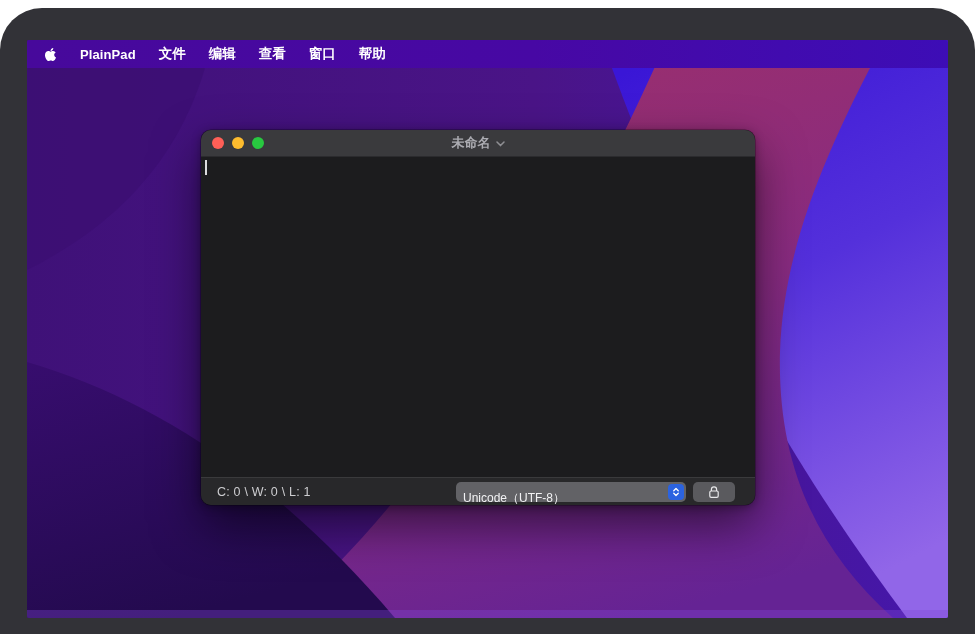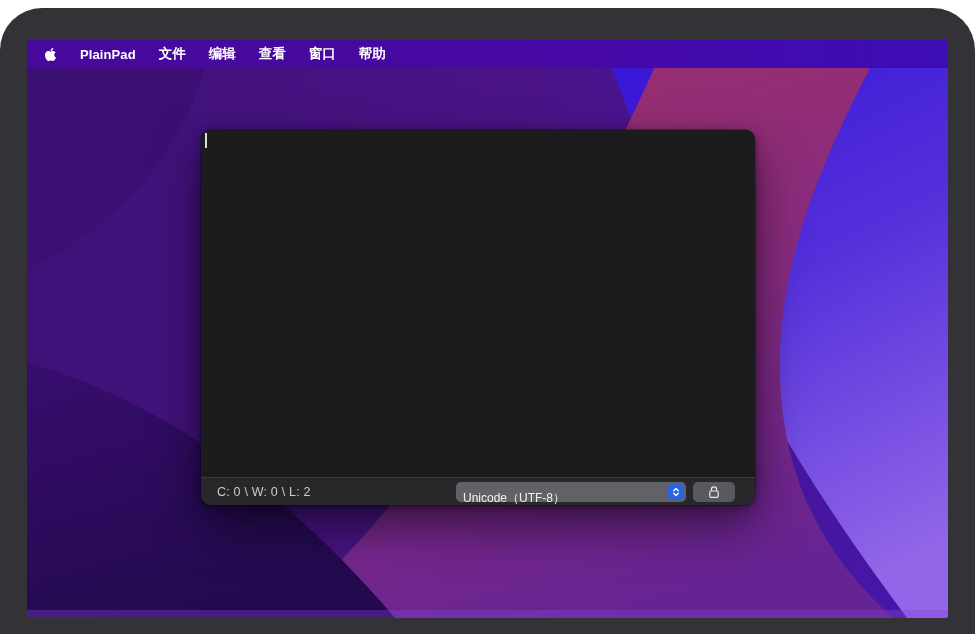--- a/index.html
+++ b/index.html
@@ -111,28 +111,41 @@
         <span class="appname">PlainPad</span>
         <span class="menu-item">文件</span>
         <span class="menu-item">编辑</span>
         <span class="menu-item">查看</span>
         <span class="menu-item">窗口</span>
         <span class="menu-item">帮助</span>
       </div>
 
       <div class="window">
 
+        <div class="titlebar">
+          <div class="lights">
+            <span class="light red"></span>
+            <span class="light yellow"></span>
+            <span class="light green"></span>
+          </div>
+          <div class="title-wrap">
+            <span>未命名</span>
+            <svg class="title-chevron" viewBox="0 0 9 8" fill="none">
+              <path d="M1 2 L4.5 5.6 L8 2" stroke="#8E8E93" stroke-width="1.5" stroke-linecap="round" stroke-linejoin="round"></path>
+            </svg>
+          </div>
+        </div>
 
         <div class="editor">
           <span></span>
           <div class="caret"></div>
         </div>
 
         <div class="statusbar">
-          <span class="counters">C: 0 \ W: 0 \ L: 2</span>
+          <span class="counters">C: 0 \ W: 0 \ L: 1</span>
           <div class="sb-spacer"></div>
           <div class="encoding">
             <span class="encoding-label">Unicode（UTF-8）</span>
             <span class="stepper">
               <svg viewBox="0 0 16 16" fill="none">
                 <path d="M5 6.3 L8 3.3 L11 6.3" stroke="#ffffff" stroke-width="1.7" stroke-linecap="round" stroke-linejoin="round"></path>
                 <path d="M5 9.7 L8 12.7 L11 9.7" stroke="#ffffff" stroke-width="1.7" stroke-linecap="round" stroke-linejoin="round"></path>
               </svg>
             </span>
           </div>

